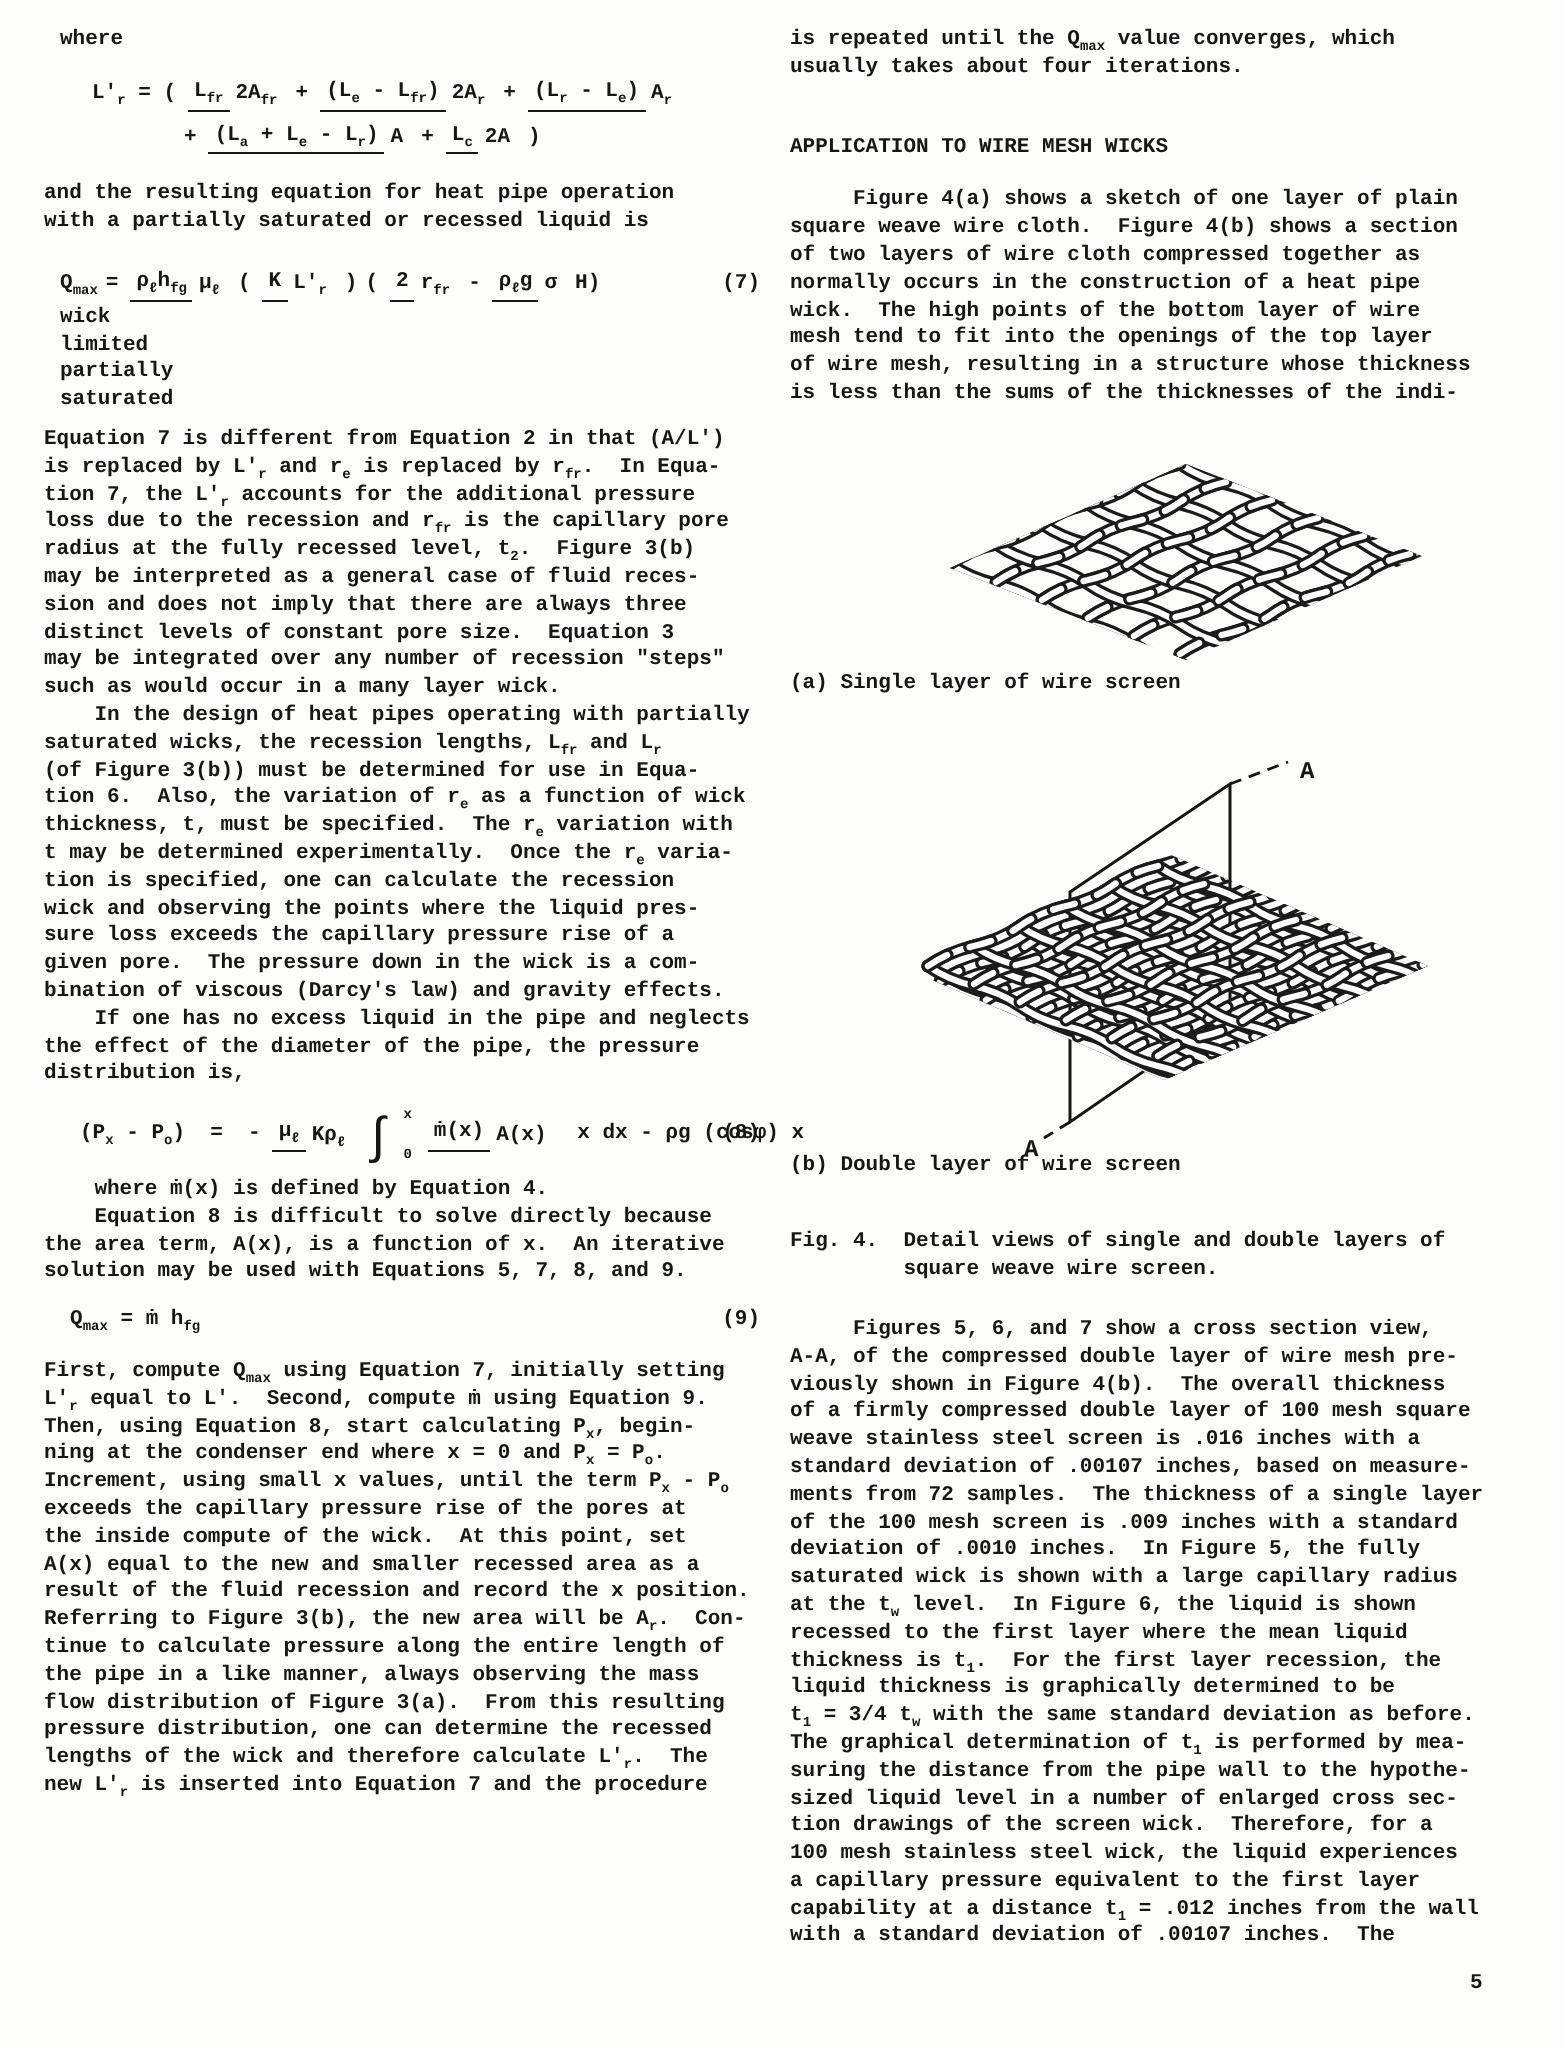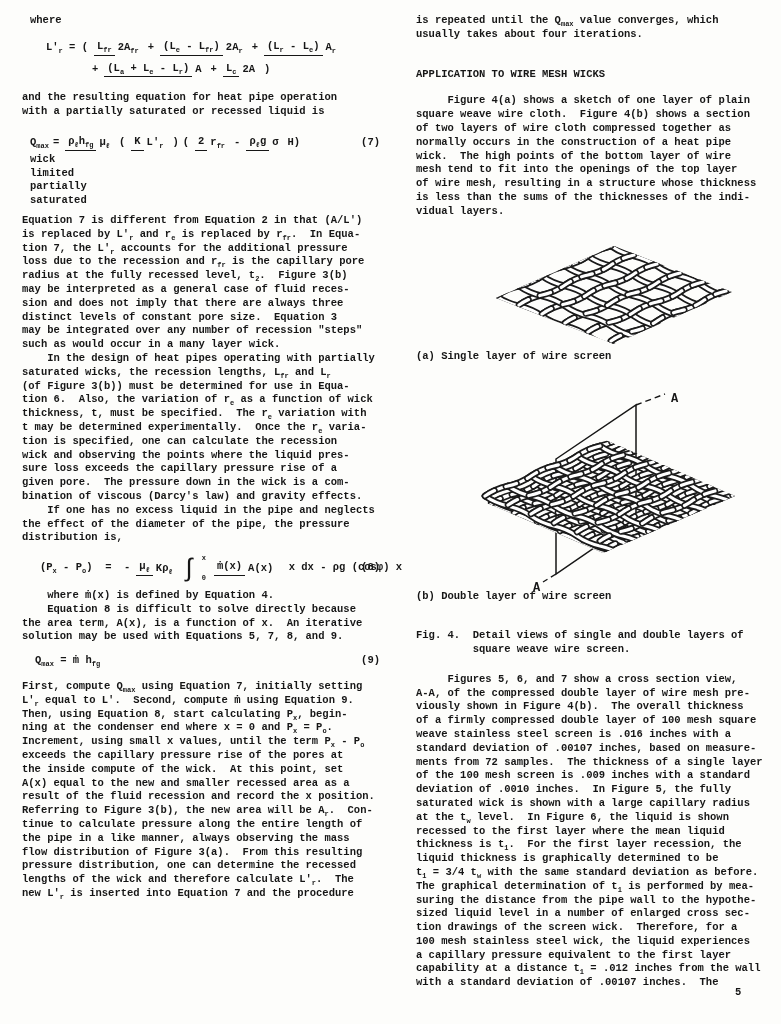--- a/index.html
+++ b/index.html
@@ -5,21 +5,21 @@
   html,body{margin:0;padding:0;background:#9a9a9a;}
   .page{
     position:relative;width:781px;height:1024px;margin:0 auto;
     background:#fdfdfb;color:#161616;
     font-family:"Liberation Mono","DejaVu Sans Mono",monospace;
     font-weight:700;font-size:10.5px;line-height:13.8px;
     overflow:hidden;
   }
   .col{position:absolute;top:14px;}
   .col-left{left:22px;width:372px;font-family:Liberation Mono, monospace;}
-  .col-right{left:416px;width:366px;}
+  .col-right{left:395px;width:366px;}
   .line{white-space:pre;min-height:13.8px;}
   sub{font-size:7px;vertical-align:-3px;line-height:0;}
   .para{margin:0;}
   .label-where{margin-left:8px;}
   
   .eq{display:flex;align-items:center;position:relative;white-space:pre;gap:4px;}
   .eq > span{white-space:pre;}
   .frac{display:inline-flex;align-items:center;margin:0 2px;}
   .frac .num{padding:0 3px 1px;border-bottom:1.2px solid #161616;text-align:center;}
   .frac .den{padding:1px 3px 0;text-align:center;}
@@ -218,21 +218,20 @@
 
     <div class="para para-fig4">
         <div class="line">     Figure 4(a) shows a sketch of one layer of plain</div>
         <div class="line">square weave wire cloth.  Figure 4(b) shows a section</div>
         <div class="line">of two layers of wire cloth compressed together as</div>
         <div class="line">normally occurs in the construction of a heat pipe</div>
         <div class="line">wick.  The high points of the bottom layer of wire</div>
         <div class="line">mesh tend to fit into the openings of the top layer</div>
         <div class="line">of wire mesh, resulting in a structure whose thickness</div>
         <div class="line">is less than the sums of the thicknesses of the indi-</div>
-        <div class="line">vidual layers.</div>
       </div>
 
     <svg class="fig-a-svg" width="252" height="108" viewBox="0 0 252 108">
       <defs>
           <clipPath id="clipA">
             <polygon points="126,4 244,50 126,102 8,56"></polygon>
           </clipPath>
         </defs>
       <g clip-path="url(#clipA)">
         <use href="#fam1" class="wu"></use>

